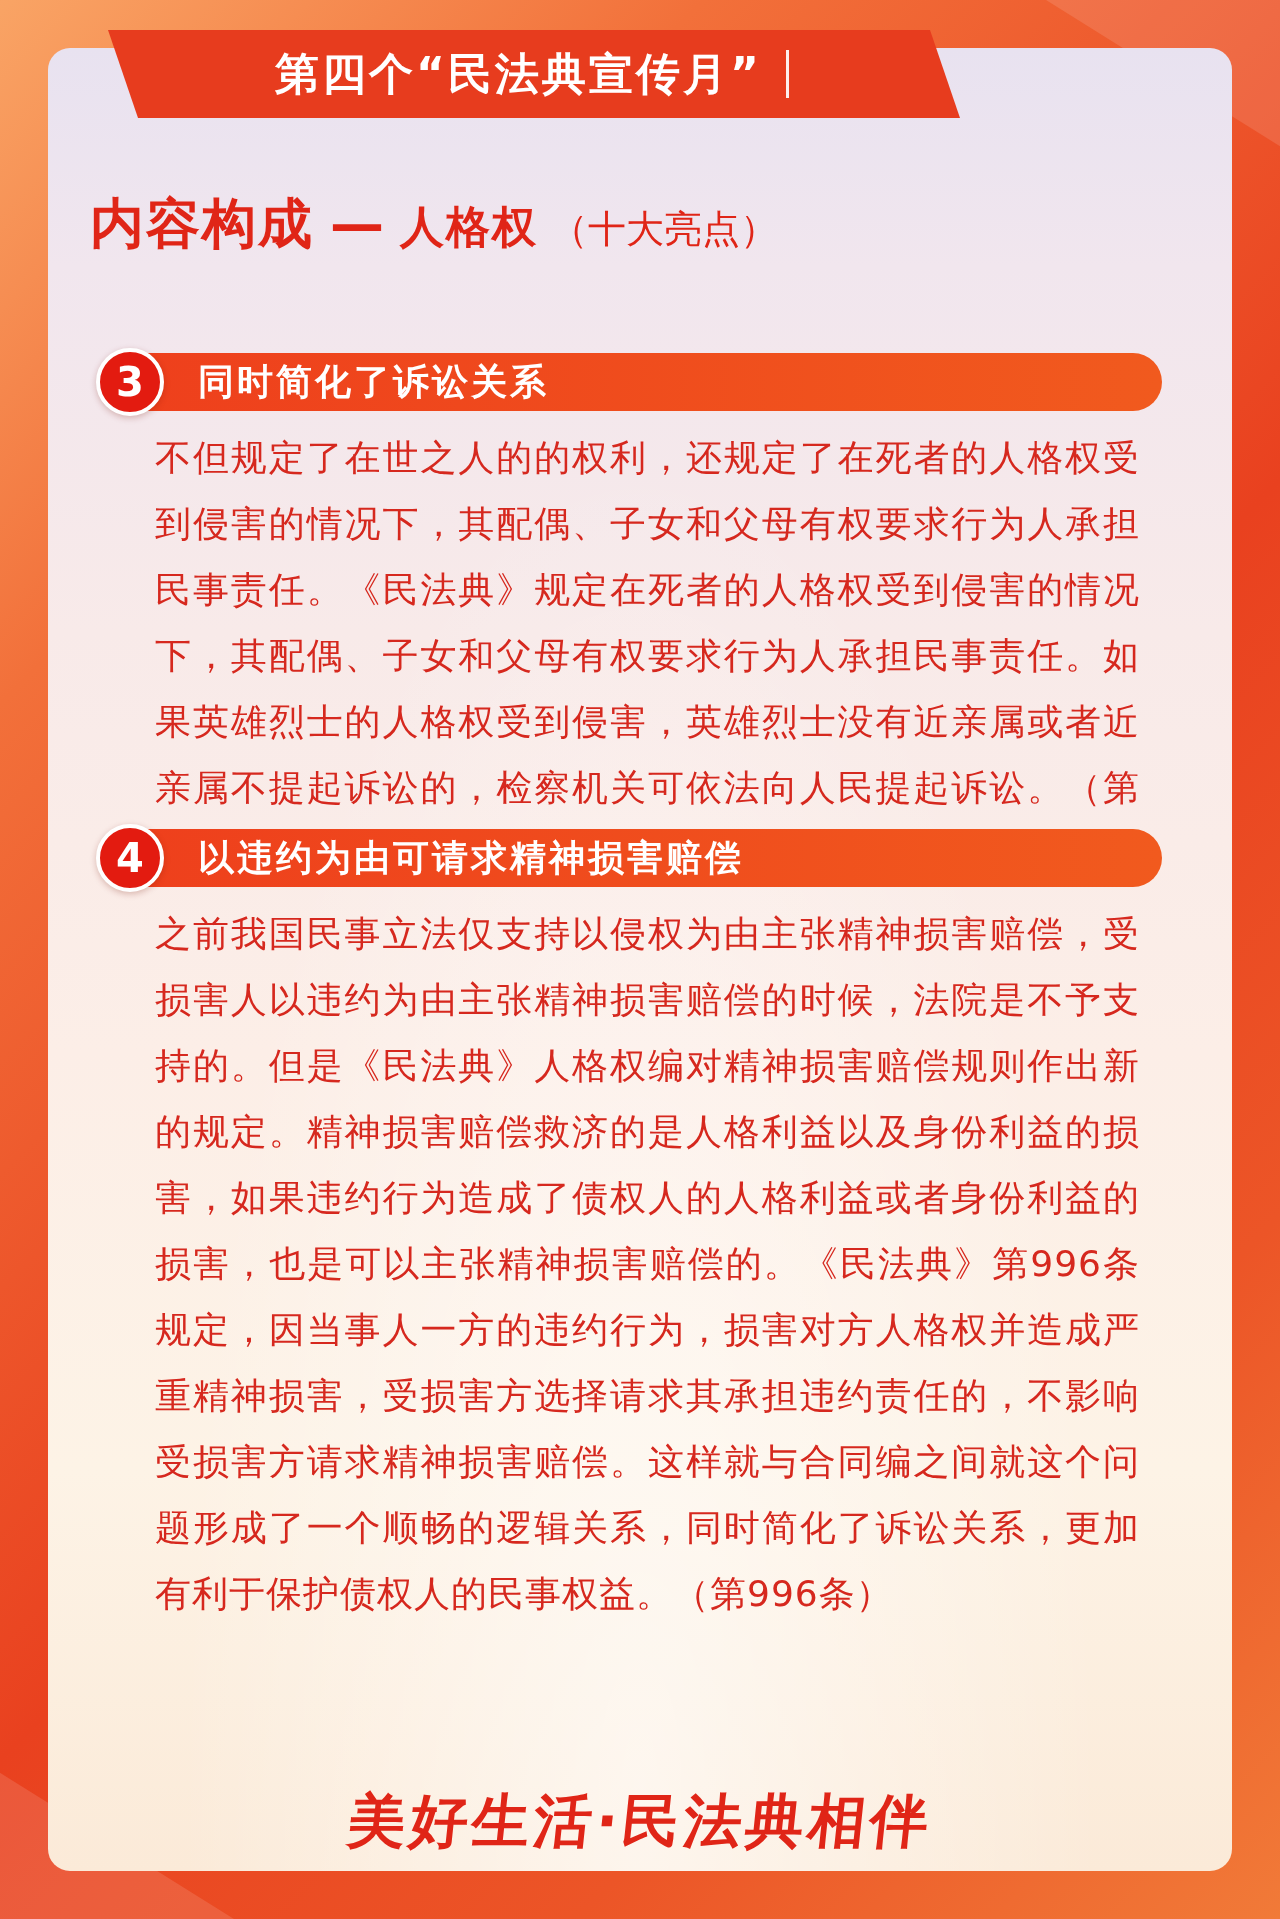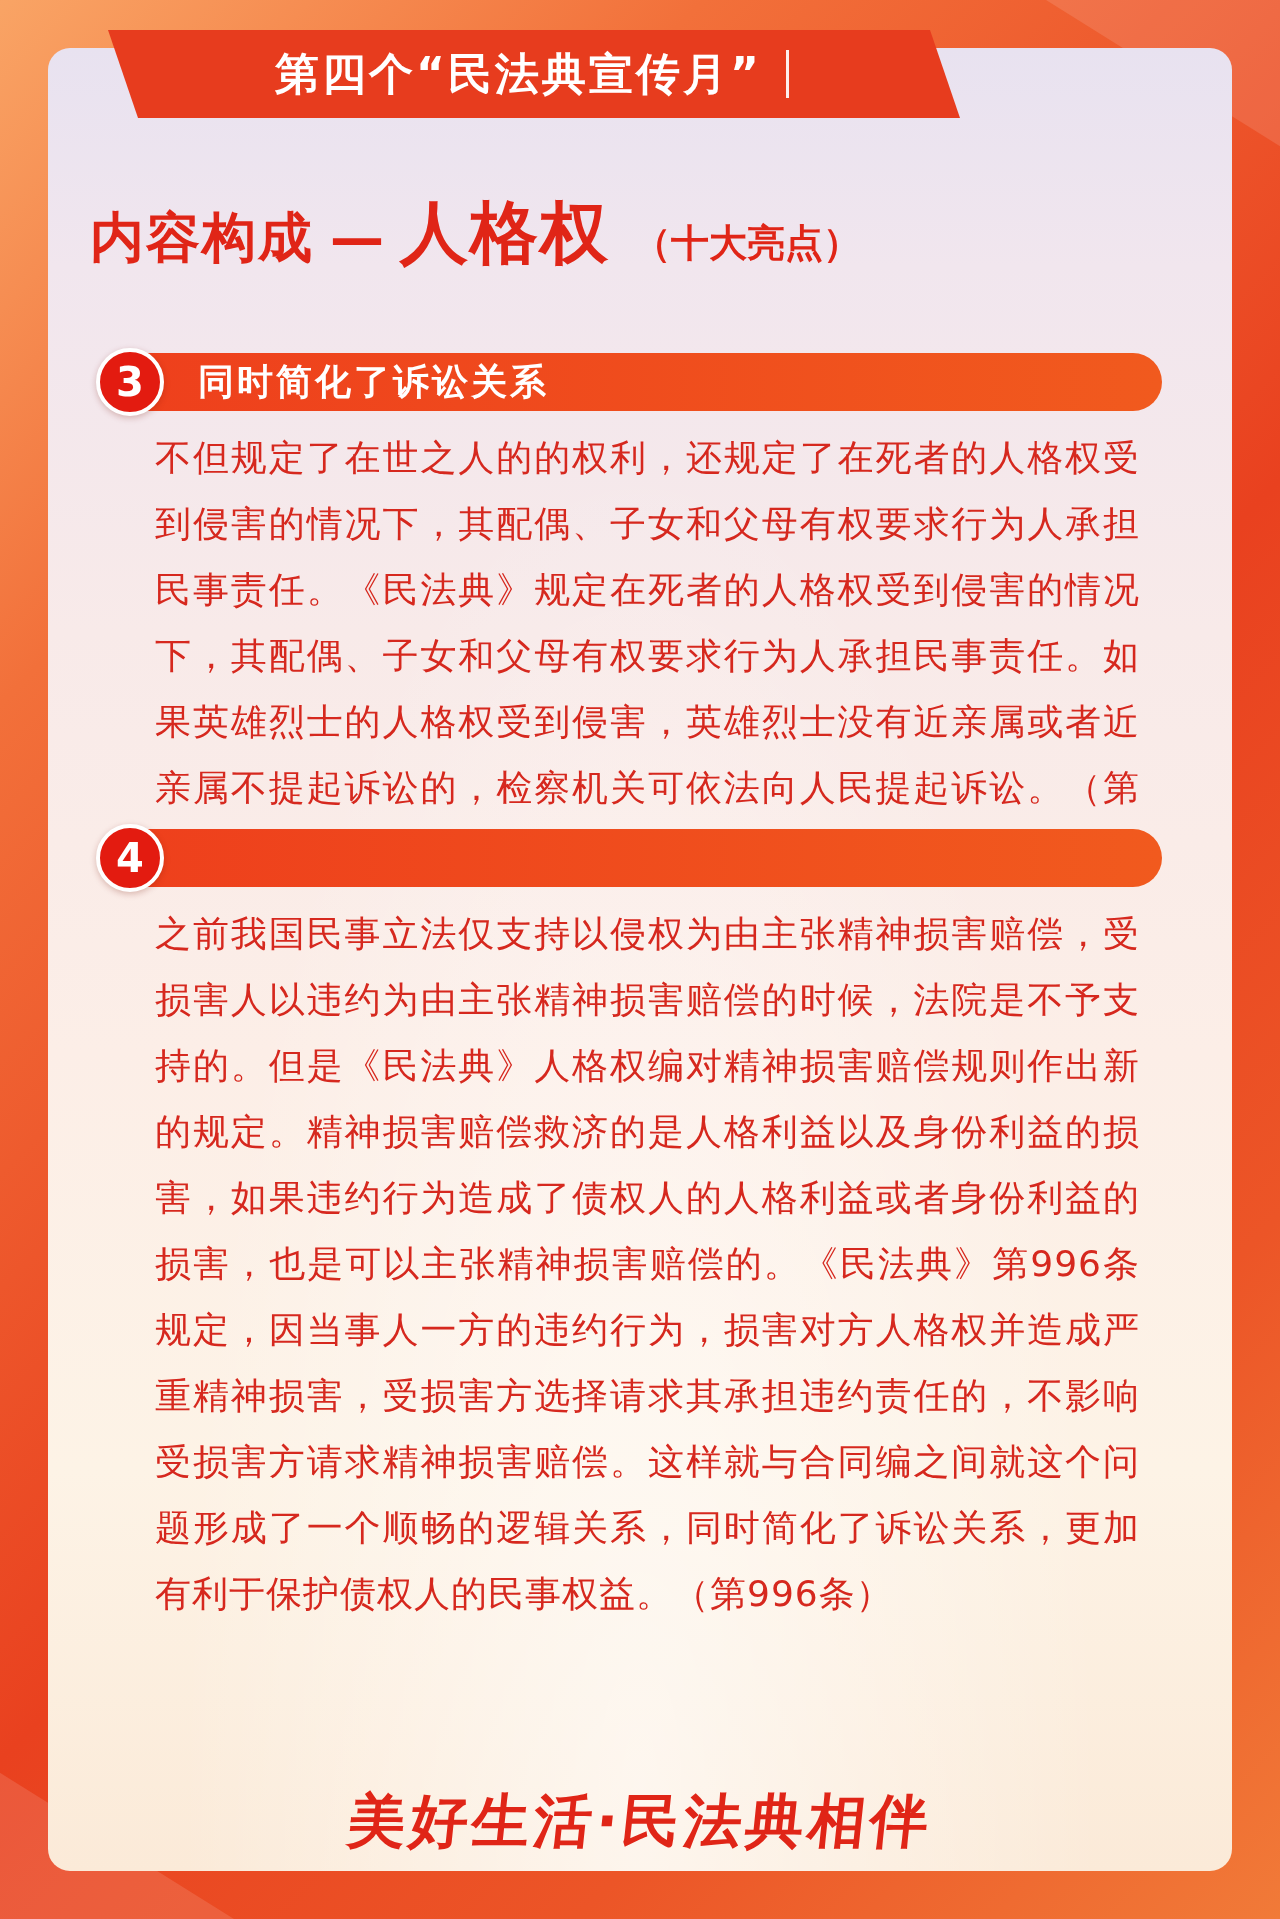--- a/index.html
+++ b/index.html
@@ -32,22 +32,22 @@
   }
   .ribbon-text{color:#ffffff;font-size:44px;font-weight:700;letter-spacing:3px;white-space:nowrap;}
   .ribbon-divider{width:3px;height:48px;background:rgba(255,255,255,0.92);margin:0 4px;}
   .page-title{
     position:absolute;left:42px;top:140px;
     display:flex;align-items:baseline;white-space:nowrap;
     color:var(--title,#e02517);
   }
   .title-main{font-size:54px;font-weight:700;letter-spacing:2px;}
   .title-dash{font-size:54px;font-weight:800;margin:0 16px;}
-  .title-highlight{font-size:68px;font-weight:800;letter-spacing:2px;}
-  .title-sub{font-size:38px;font-weight:700;margin-left:23px;}
+  .title-highlight{font-size:44px;font-weight:800;letter-spacing:2px;}
+  .title-sub{font-size:38px;font-weight:400;margin-left:12px;}
   .section{position:absolute;left:0;width:100%;}
   .sec3{top:305px;}
   .sec4{top:781px;}
   .section-banner{
     position:relative;margin-left:60px;width:1054px;height:58px;
     background:linear-gradient(90deg,var(--banner,#ee3f1c),#f15a1e);
     border-radius:29px;
     display:flex;align-items:center;
   }
   .section-banner .num{
@@ -98,20 +98,21 @@
       <div class="section-banner">
         <span class="num">3</span>
         <span class="sec-title">同时简化了诉讼关系</span>
       </div>
       <div class="section-body">不但规定了在世之人的的权利，还规定了在死者的人格权受到侵害的情况下，其配偶、子女和父母有权要求行为人承担民事责任。《民法典》规定在死者的人格权受到侵害的情况下，其配偶、子女和父母有权要求行为人承担民事责任。如果英雄烈士的人格权受到侵害，英雄烈士没有近亲属或者近亲属不提起诉讼的，检察机关可依法向人民提起诉讼。（第994条）</div>
     </div>
 
     <div class="section sec4">
       <div class="section-banner">
         <span class="num">4</span>
+        <span class="sec-title">以违约为由可请求精神损害赔偿</span>
       </div>
       <div class="section-body">之前我国民事立法仅支持以侵权为由主张精神损害赔偿，受损害人以违约为由主张精神损害赔偿的时候，法院是不予支持的。但是《民法典》人格权编对精神损害赔偿规则作出新的规定。精神损害赔偿救济的是人格利益以及身份利益的损害，如果违约行为造成了债权人的人格利益或者身份利益的损害，也是可以主张精神损害赔偿的。《民法典》第996条规定，因当事人一方的违约行为，损害对方人格权并造成严重精神损害，受损害方选择请求其承担违约责任的，不影响受损害方请求精神损害赔偿。这样就与合同编之间就这个问题形成了一个顺畅的逻辑关系，同时简化了诉讼关系，更加有利于保护债权人的民事权益。（第996条）</div>
     </div>
 
     <div class="slogan">美好生活·民法典相伴</div>
 
   </div>
 
   <div class="ribbon">
     <span class="ribbon-text">第四个“民法典宣传月”</span>

